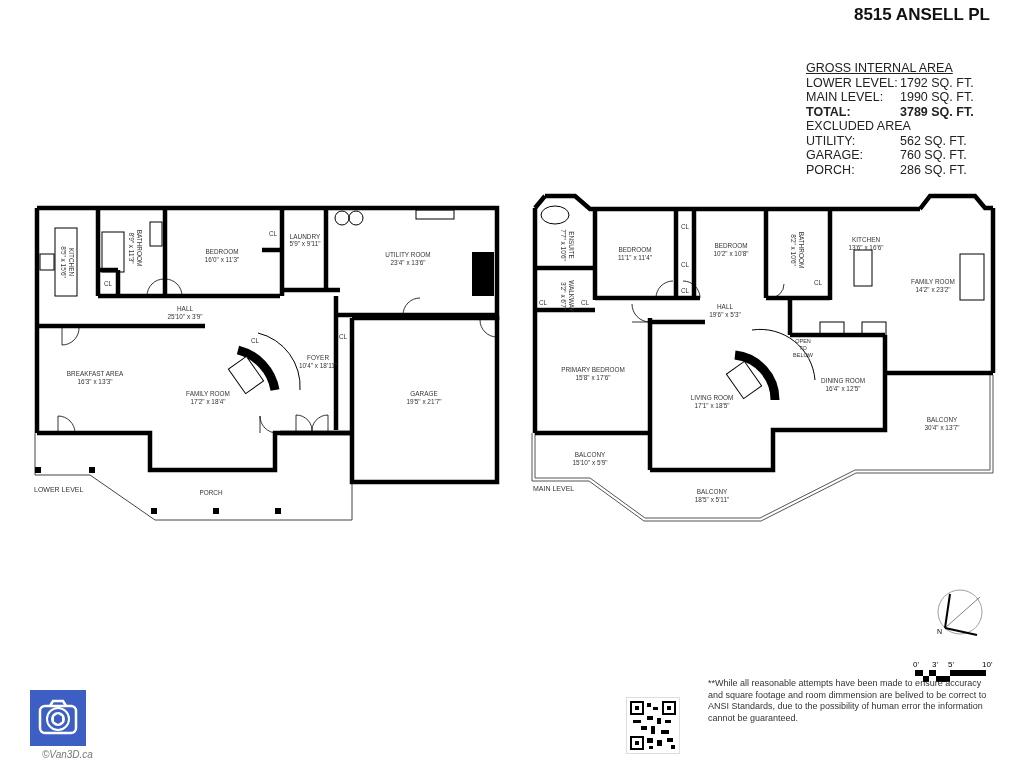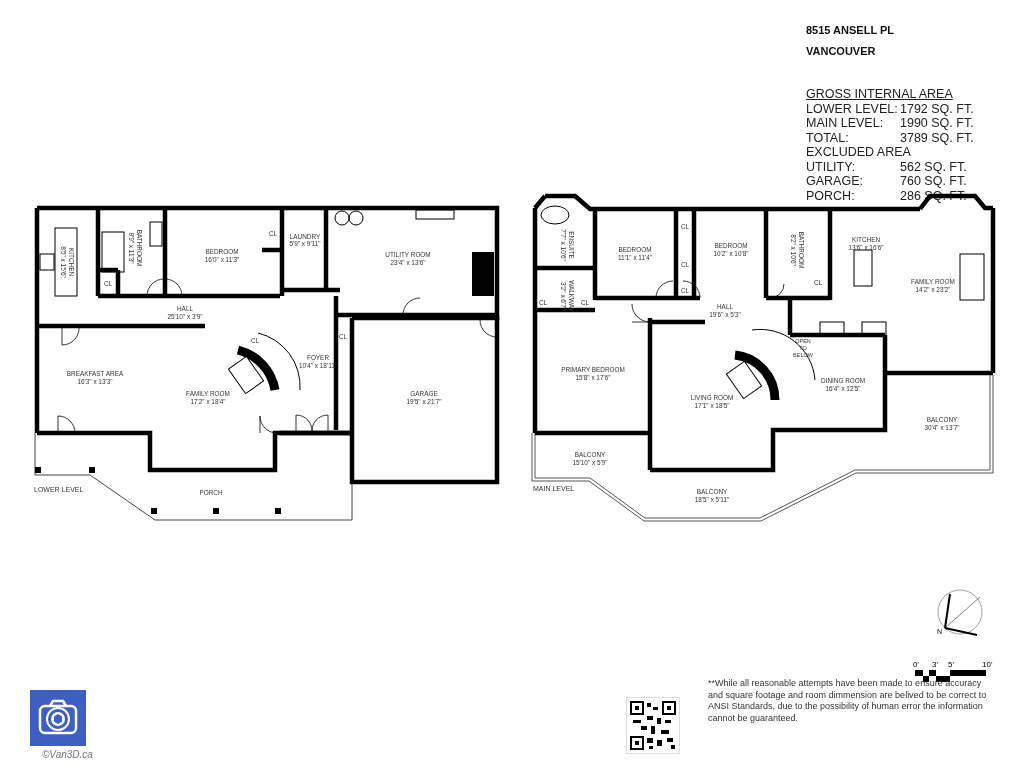--- a/index.html
+++ b/index.html
@@ -1,37 +1,36 @@
 <!DOCTYPE html>
 <html><head>
 <meta charset="utf-8">
 <style>
   html,body{margin:0;padding:0;background:#fff;}
   body{width:1024px;height:768px;position:relative;overflow:hidden;font-family:"Liberation Sans",sans-serif;color:#222;}
   .abs{position:absolute;}
-  .title{left:806px;top:20px;width:184px;text-align:left;font-weight:bold;font-size:11px;line-height:21px;color:#111;}
+  .title{left:806px;top:4px;width:184px;text-align:right;font-weight:bold;font-size:17px;line-height:21px;color:#111;}
   .area{left:806px;top:61px;font-size:12.5px;line-height:14.5px;color:#222;}
   .area .row{display:flex;}
   .area .lbl{width:94px;}
-  .area .bold{font-weight:normal;}
-  .area .hdr{text-decoration:underline;margin-top:26px;}
+  .area .bold{font-weight:bold;}
+  .area .hdr{text-decoration:underline;}
   svg.plan{position:absolute;left:0;top:0;}
   .rl{font-family:"Liberation Sans",sans-serif;font-size:6.4px;fill:#333;text-anchor:middle;}
   .lvl{font-family:"Liberation Sans",sans-serif;font-size:7px;fill:#333;}
   .disc{left:708px;top:678px;width:290px;font-size:9px;line-height:11.5px;color:#333;}
   .logo{left:30px;top:690px;width:56px;height:56px;background:#3d5fc4;}
   .copy{left:42px;top:749px;font-size:10px;color:#777;font-style:italic;}
   .qr{left:626px;top:697px;width:52px;height:55px;border:1px solid #ddd;background:#fff;}
 </style>
 </head>
 <body>
 
 <div class="abs title">
   <div>8515 ANSELL PL</div>
-  <div>VANCOUVER</div>
 </div>
 
 <div class="abs area">
   <div class="hdr">GROSS INTERNAL AREA</div>
   <div class="row">
       <span class="lbl">LOWER LEVEL:</span>
       <span>1792 SQ. FT.</span>
     </div>
   <div class="row">
       <span class="lbl">MAIN LEVEL:</span>

